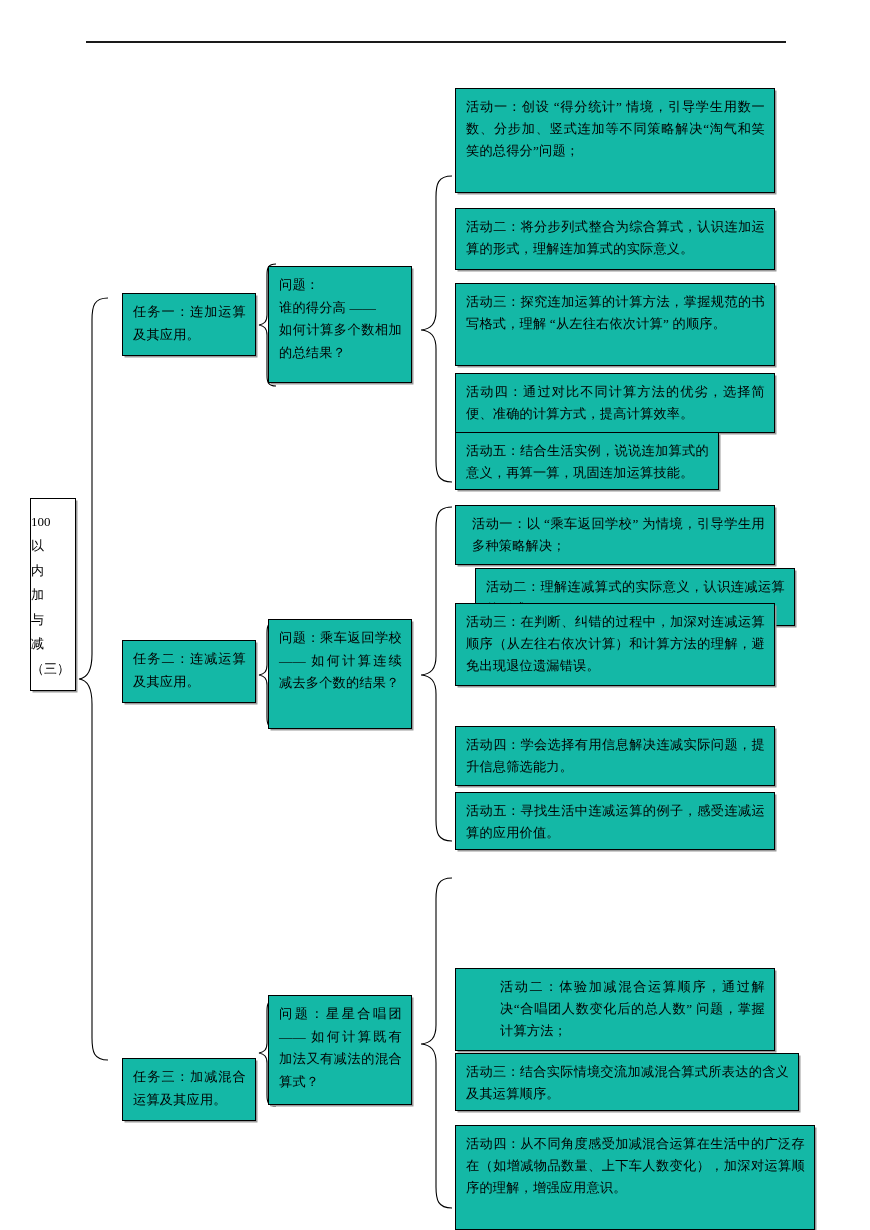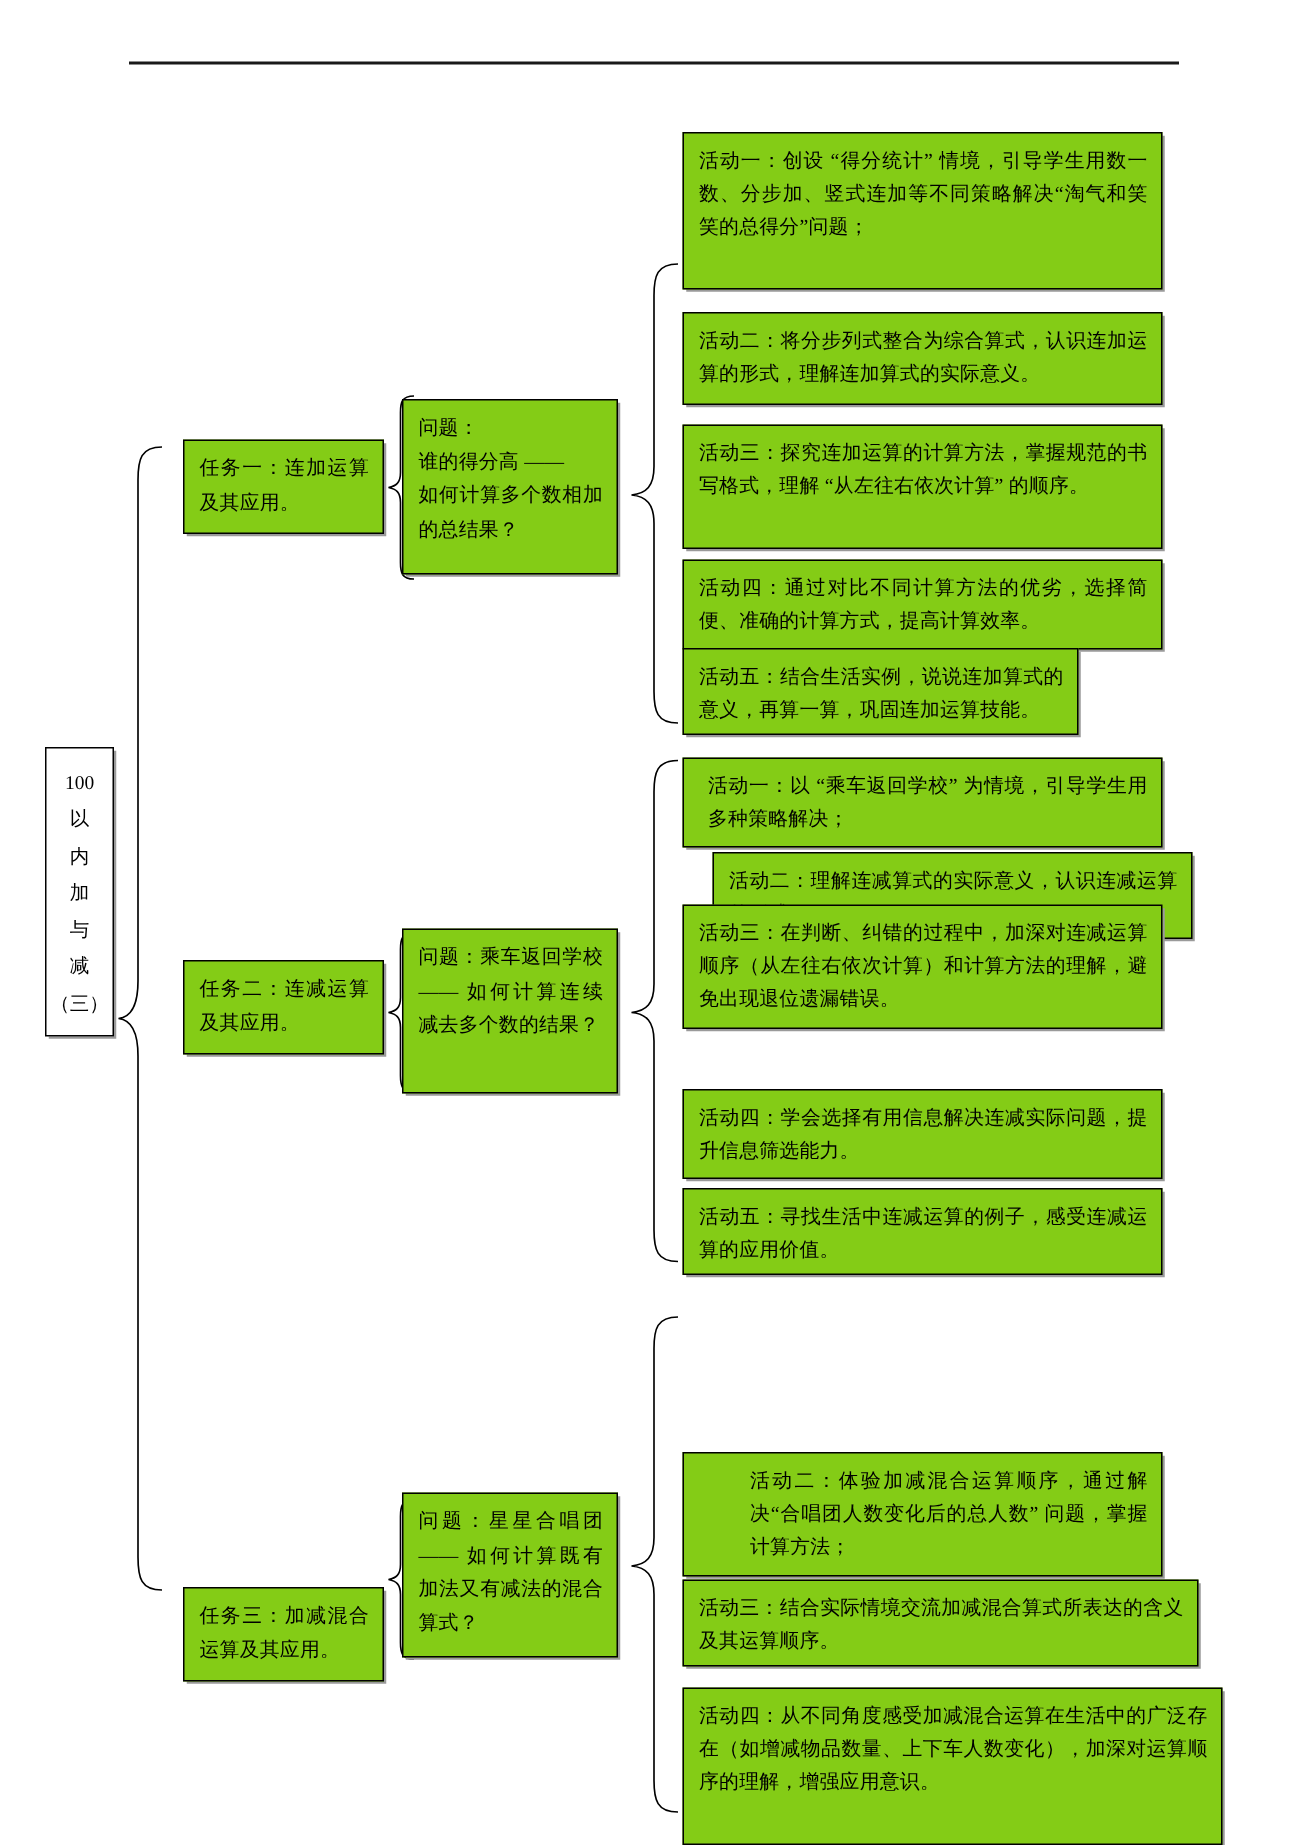--- a/index.html
+++ b/index.html
@@ -31,21 +31,21 @@
     width: 700px;
     height: 0;
     border-top: 2px solid #1a1a1a;
   }
 
   
   .node {
     position: absolute;
     box-sizing: border-box;
     border: 1px solid #000000;
-    background: #84cc16;
+    background: #14b8a6;
     box-shadow: 2px 2px 0 -0.5px #9a9a9a;
     padding: 7px 9px 7px 10px;
     font-size: 13.2px;
     line-height: 1.62;
     letter-spacing: 0.2px;
     text-align: justify;
     text-justify: inter-ideograph;
     color: #000;
   }
 
@@ -55,21 +55,21 @@
     left: 30px;
     top: 498px;
     width: 46px;
     height: 193px;
     box-sizing: border-box;
     border: 1px solid #000;
     background: #fff;
     box-shadow: 2px 2px 0 -0.5px #9a9a9a;
     display: flex;
     flex-direction: column;
-    align-items: center;
+    align-items: flex-start;
     justify-content: space-evenly;
     font-size: 13px;
     line-height: 1;
     padding: 4px 0;
   }
   .root-node span { display: block; }
 
   
   .task-node {
     font-size: 13.2px;

